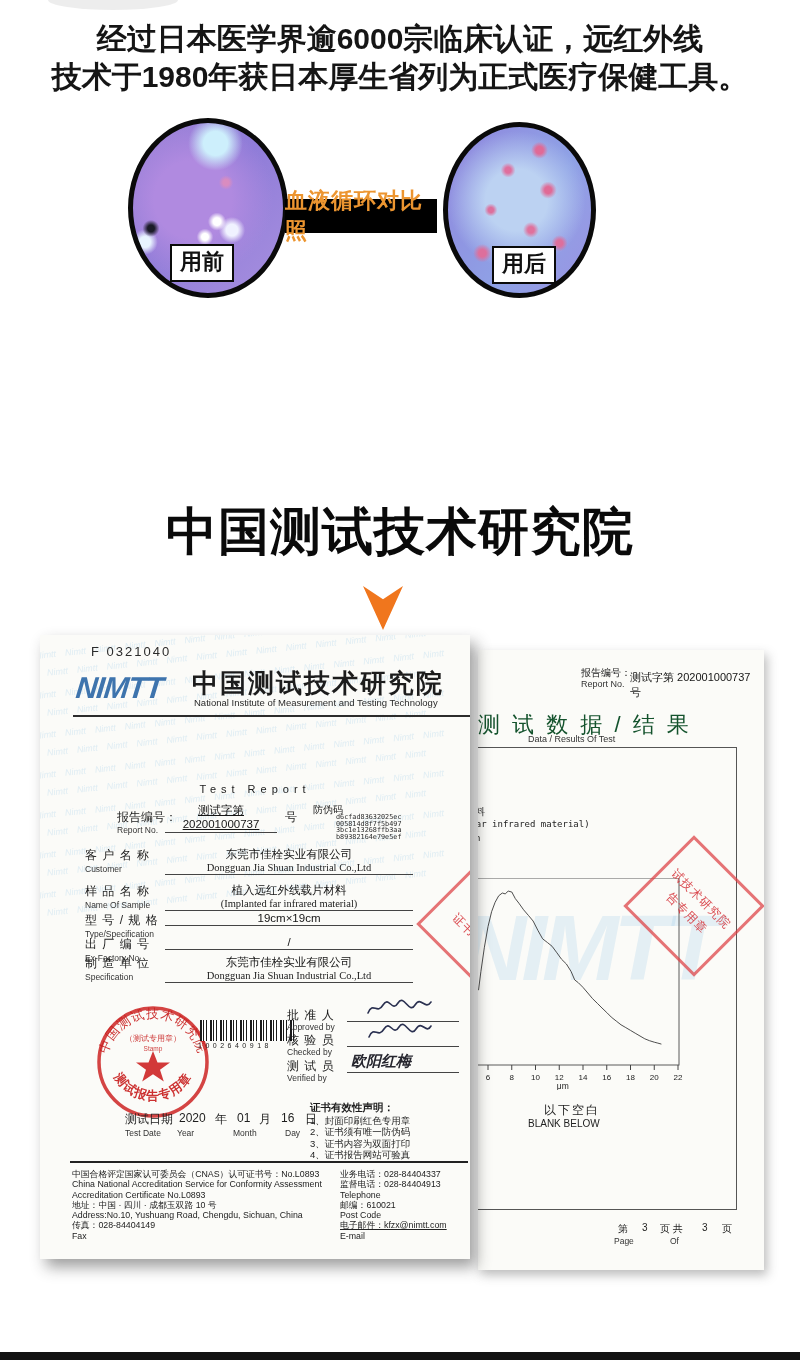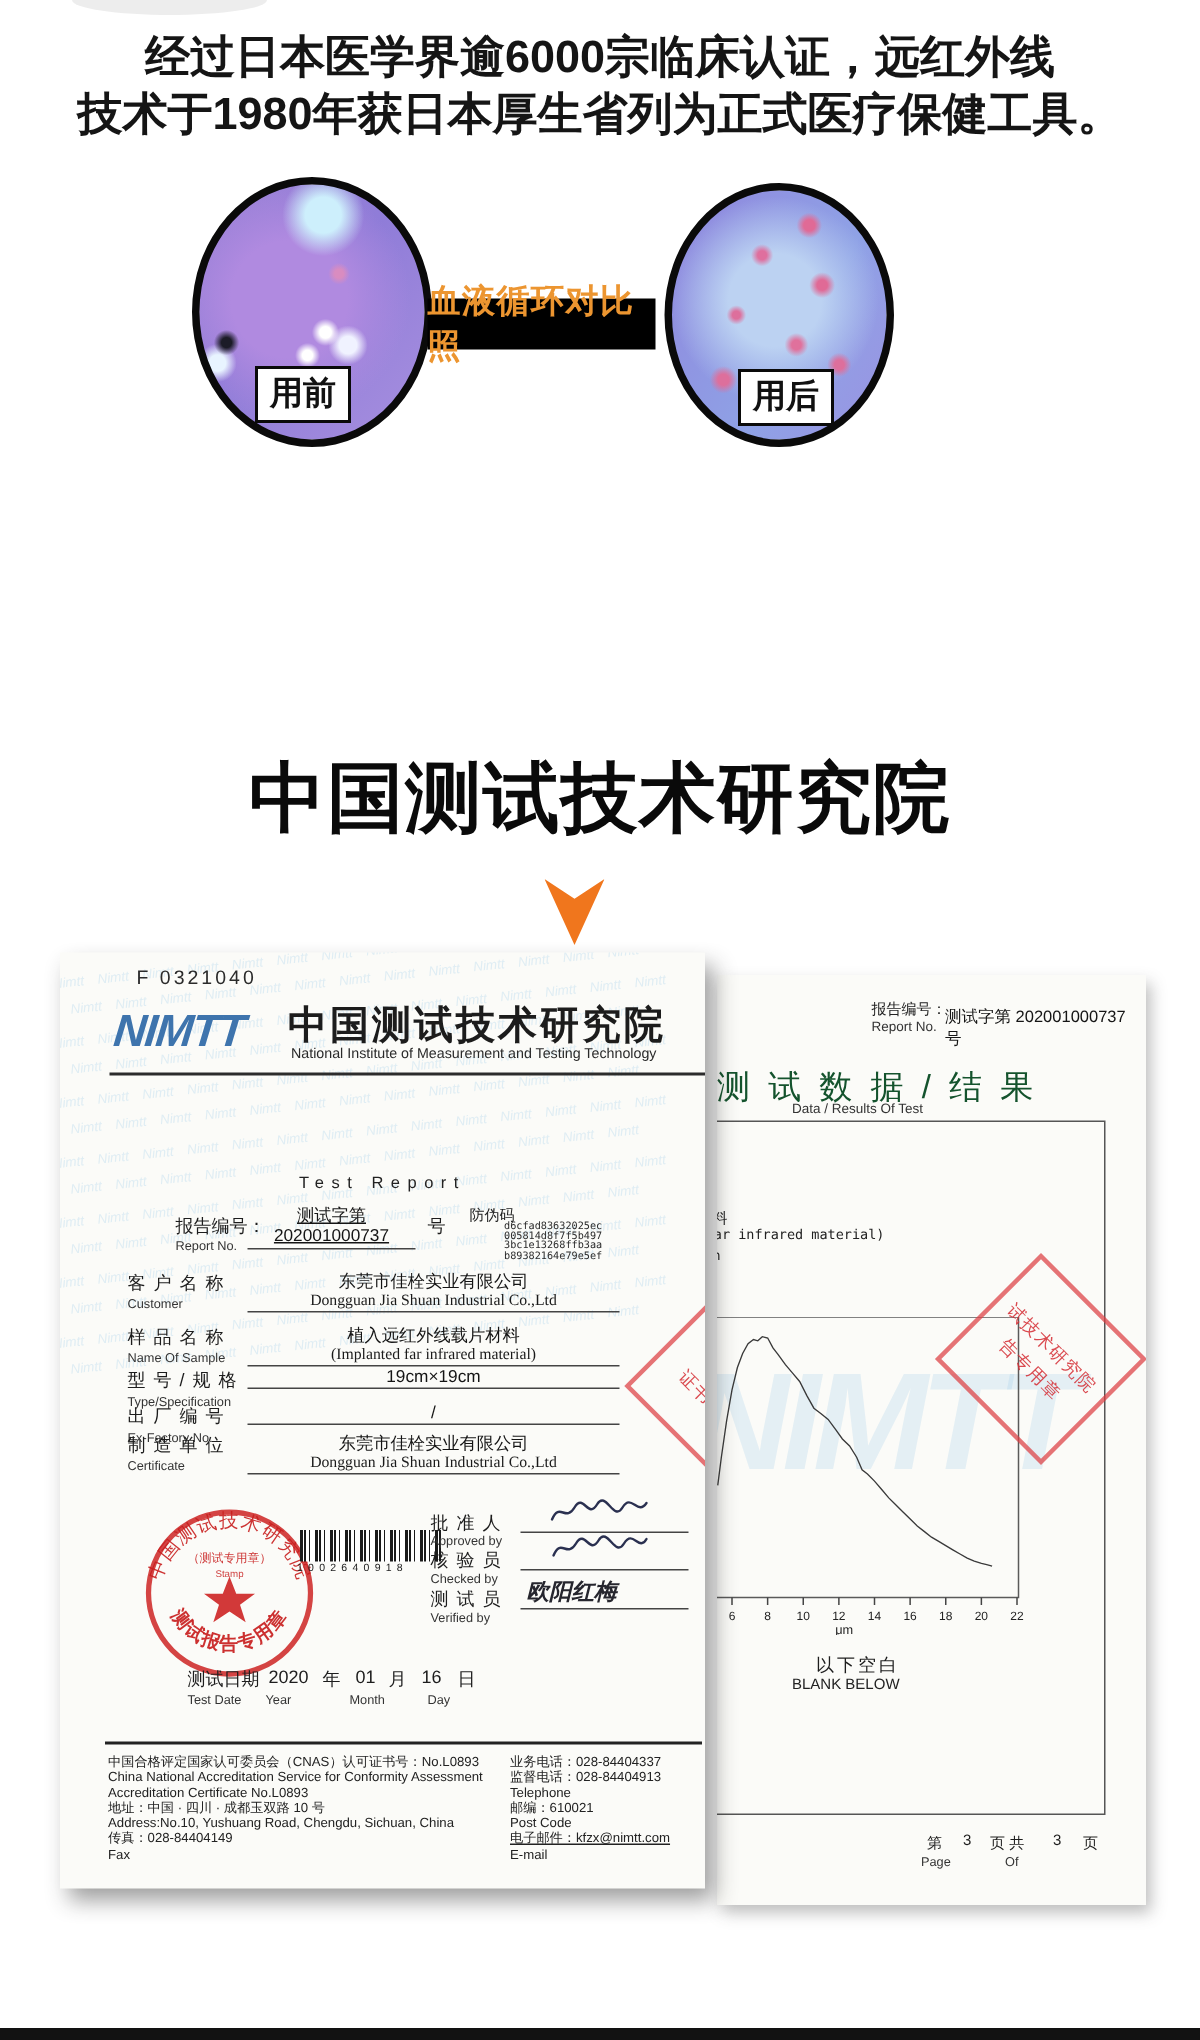--- a/index.html
+++ b/index.html
@@ -277,21 +277,21 @@
           <div class="lab-cn">出 厂 编 号</div>
           <div class="lab-en">Ex-Factory No.</div>
         </div>
       <div class="fv">
           <div class="vcn">/</div>
         </div>
     </div>
     <div class="fld" style="top:320px">
       <div class="fl">
           <div class="lab-cn">制 造 单 位</div>
-          <div class="lab-en">Certificate</div>
+          <div class="lab-en">Specification</div>
         </div>
       <div class="fv">
           <div class="vcn">东莞市佳栓实业有限公司</div>
           <div class="ven">Dongguan Jia Shuan Industrial Co.,Ltd</div>
         </div>
     </div>
 
     <svg class="abs seal-svg" width="118" height="118" viewBox="0 0 118 118">
       <defs>
         <path id="arcT" d="M12,62 A47,47 0 0 1 106,62"></path>
@@ -342,20 +342,27 @@
       <span style="left:112px">01</span>
       <span style="left:134px">月</span>
       <span style="left:156px">16</span>
       <span style="left:180px">日</span>
       <span class="en" style="left:0">Test Date</span>
       <span class="en" style="left:52px">Year</span>
       <span class="en" style="left:108px">Month</span>
       <span class="en" style="left:160px">Day</span>
     </div>
 
+    <div class="abs validity">
+      <div class="vt">证书有效性声明：</div>
+      <div class="vi">1、封面印刷红色专用章</div>
+      <div class="vi">2、证书须有唯一防伪码</div>
+      <div class="vi">3、证书内容为双面打印</div>
+      <div class="vi">4、证书报告网站可验真</div>
+    </div>
 
     <div class="abs rule2"></div>
 
     <div class="fcol l">
       <div>中国合格评定国家认可委员会（CNAS）认可证书号：No.L0893</div>
       <div>China National Accreditation Service for Conformity Assessment</div>
       <div>Accreditation Certificate No.L0893</div>
       <div>地址：中国 · 四川 · 成都玉双路 10 号</div>
       <div>Address:No.10, Yushuang Road, Chengdu, Sichuan, China</div>
       <div>传真：028-84404149</div>

